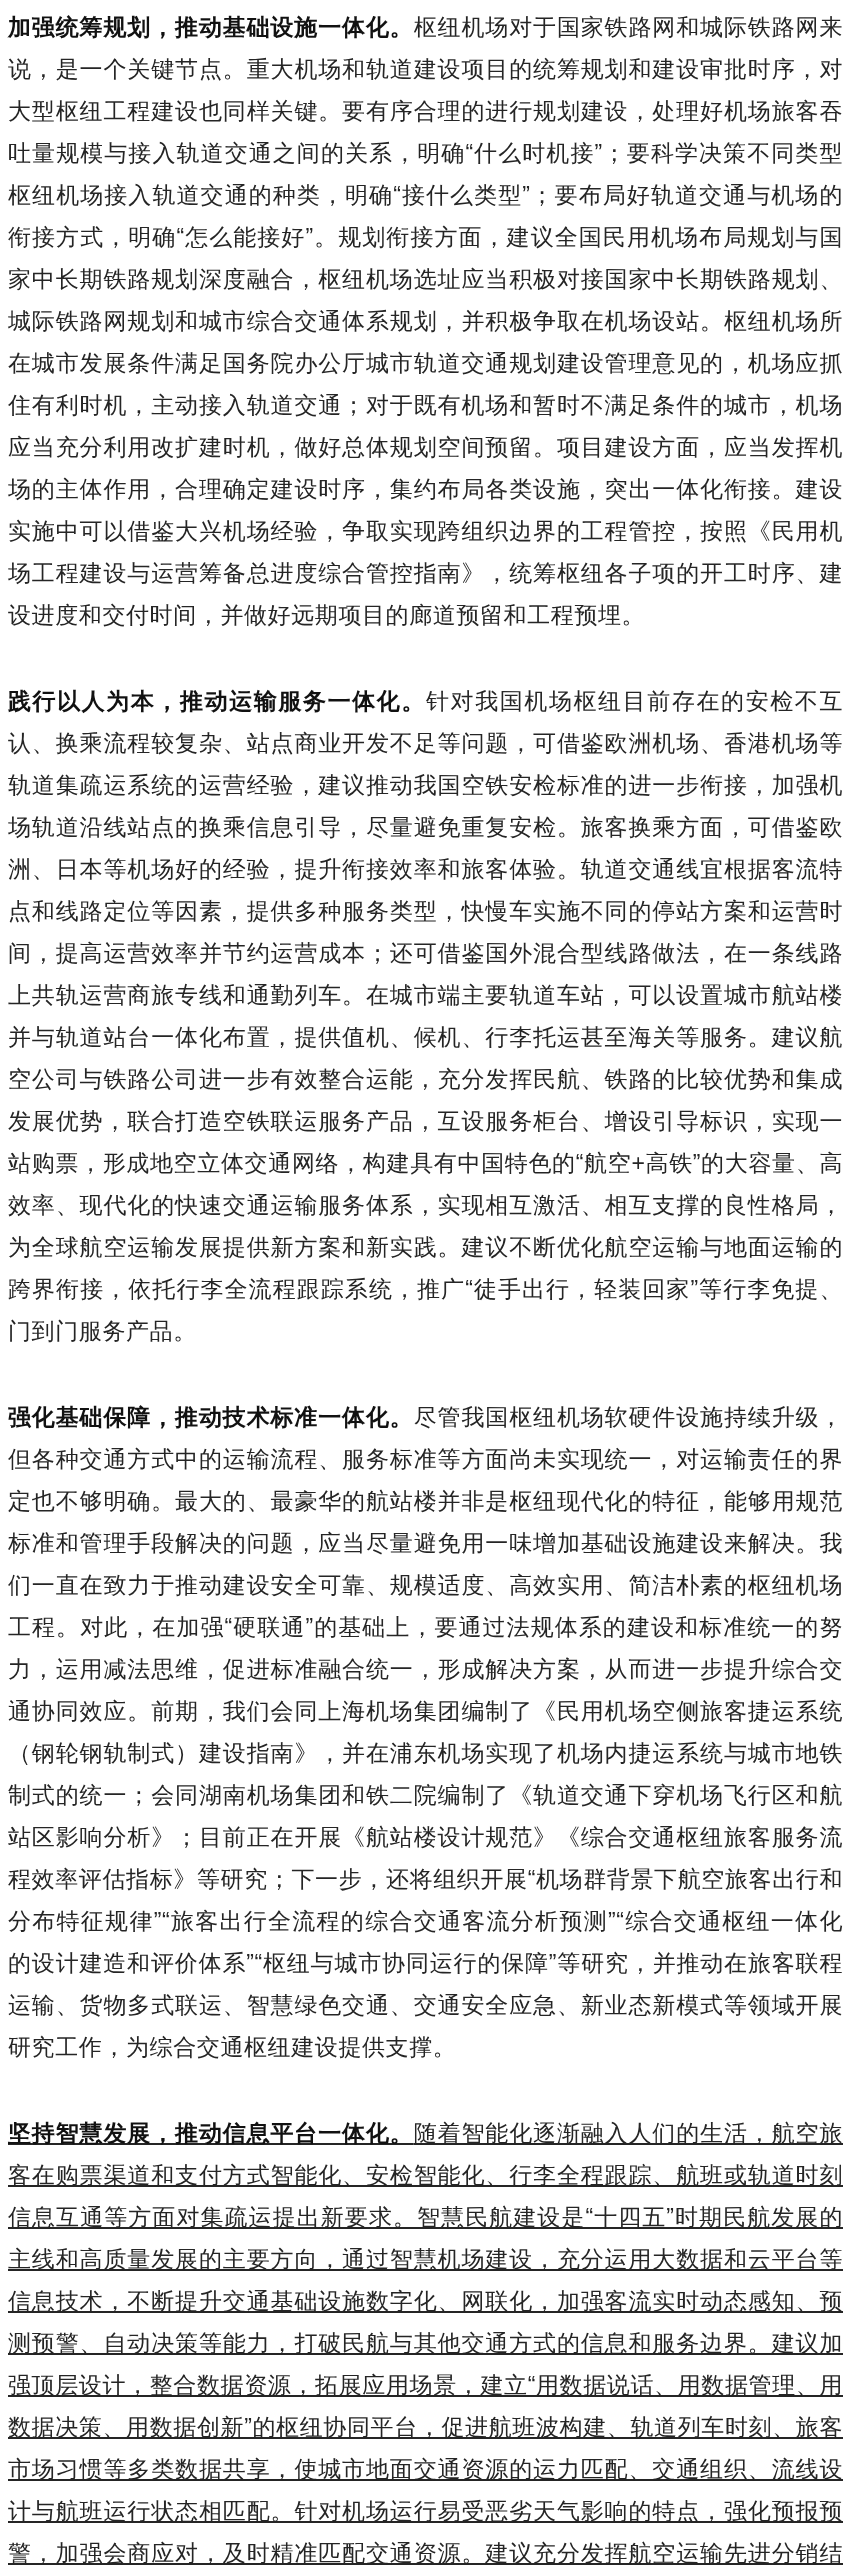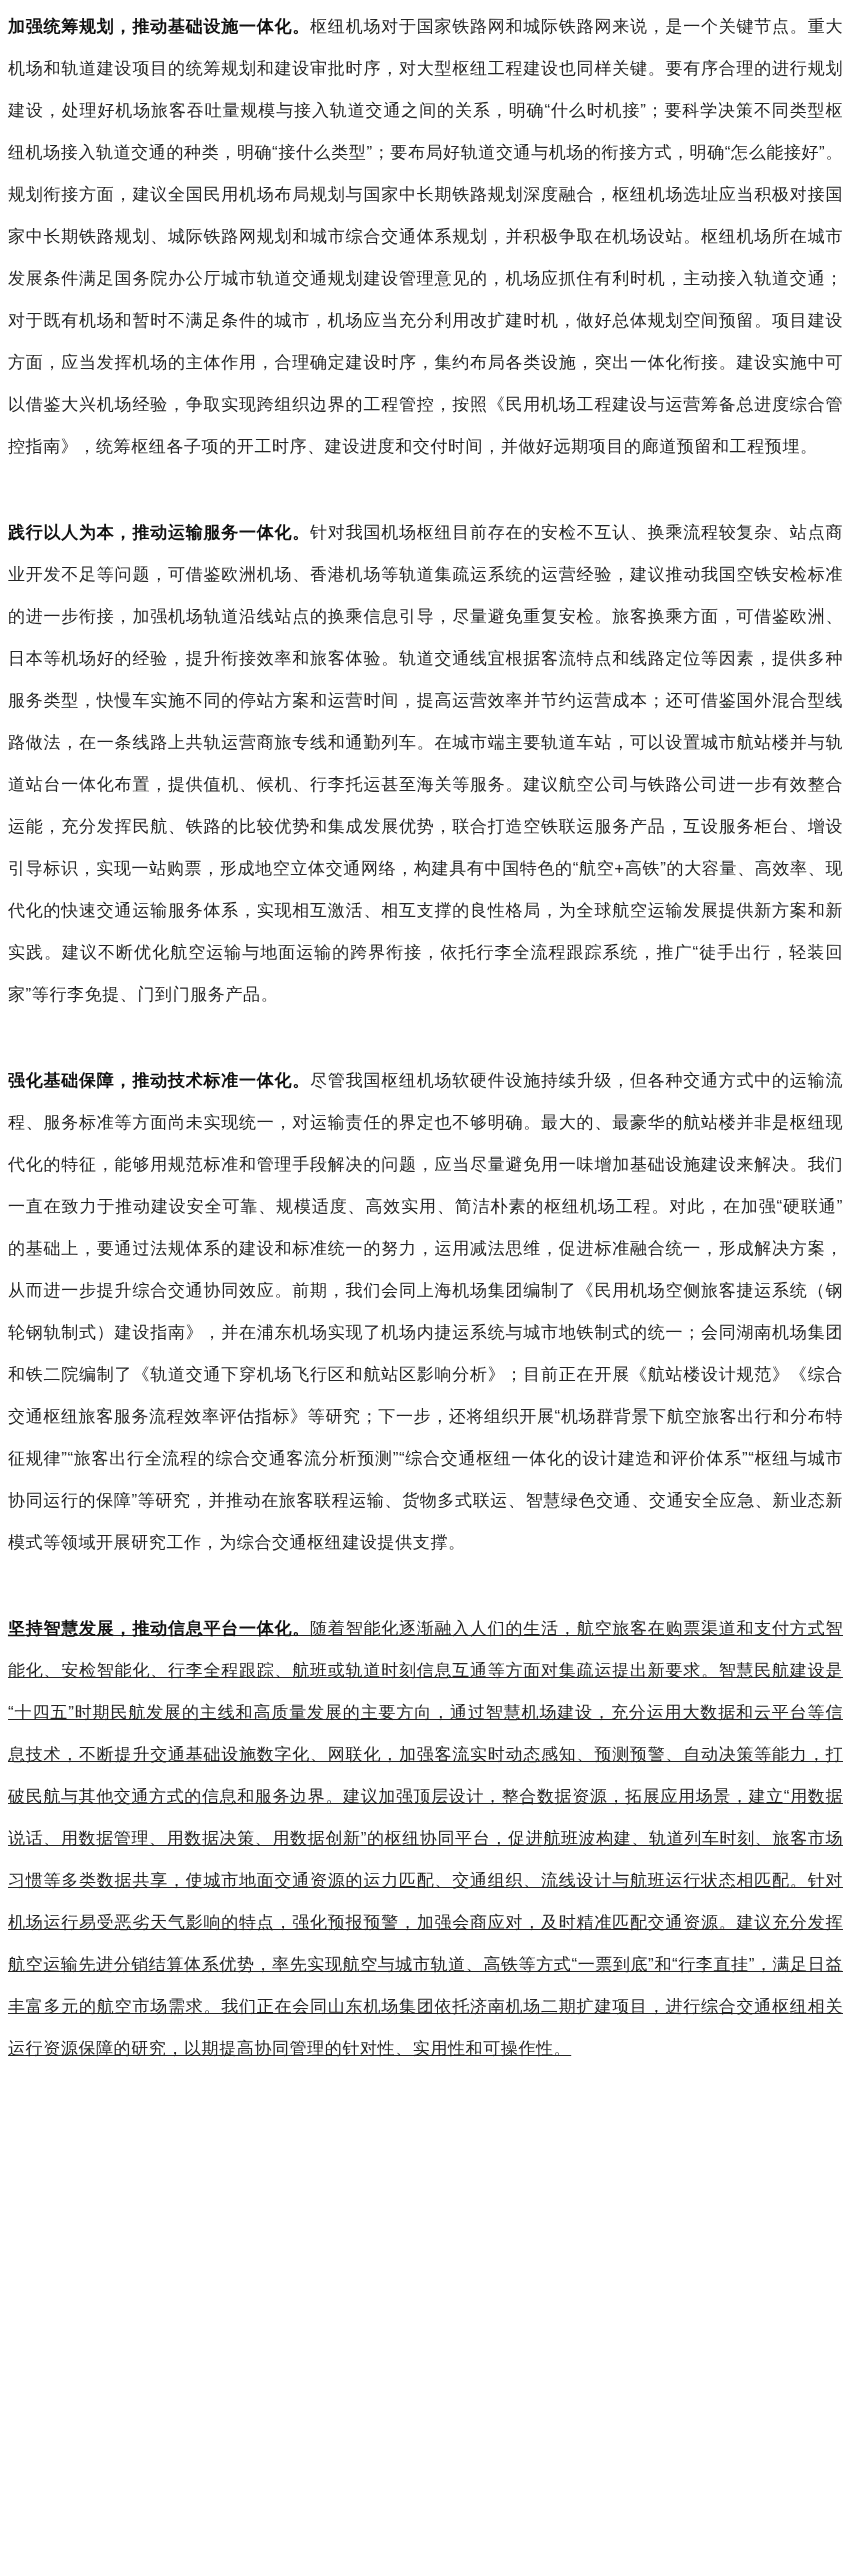--- a/index.html
+++ b/index.html
@@ -11,21 +11,21 @@
     width: 851px;
     font-family: "Liberation Sans", sans-serif;
   }
   .article {
     box-sizing: border-box;
     width: 851px;
     padding: 6px 8px 14px 8px;
   }
   .para {
     margin: 0 0 44px 0;
-    font-size: 17px;
+    font-size: 23px;
     line-height: 42px;
     letter-spacing: 0.6px;
     text-align: justify;
     color: #252525;
     word-break: break-all;
   }
   .para:last-child {
     margin-bottom: 0;
     text-decoration: underline;
   }

